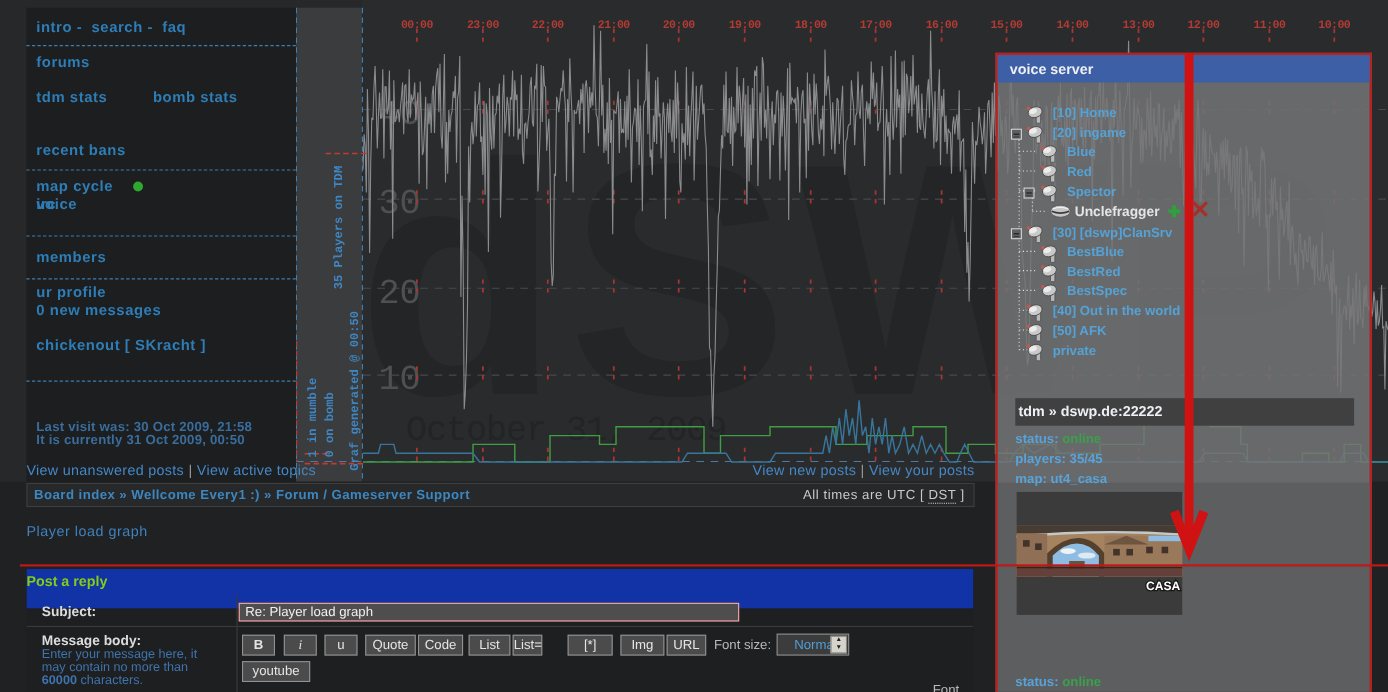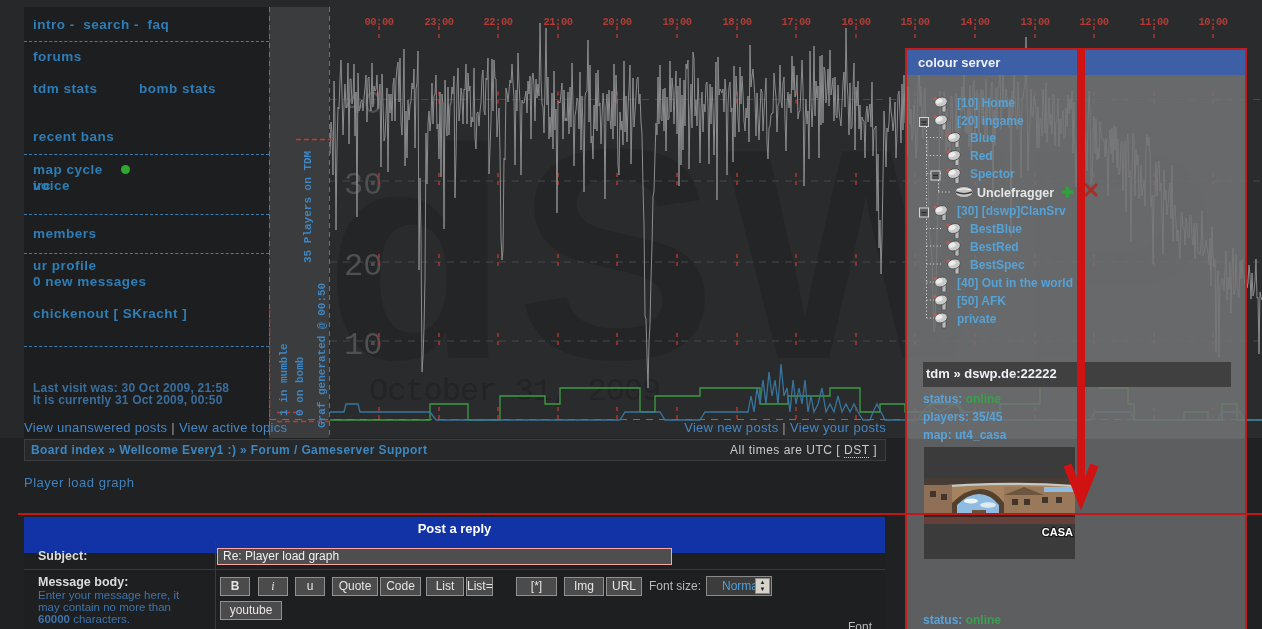--- a/index.html
+++ b/index.html
@@ -12,21 +12,21 @@
 #vup { left:24px; top:420px; font-size:13px; letter-spacing:0.3px; color:#4587c7; z-index:30; }
 #vnp { right:376px; top:420px; font-size:13px; letter-spacing:0.3px; color:#4587c7; z-index:30; }
 .pipe { color:#9a9b9c; }
 #bbar { left:24px; top:439px; width:862px; height:22px; background:#26282a; border:1px solid #3c3e40; z-index:30; font-size:12px; line-height:20px; }
 #bbar .l { position:absolute; left:6px; font-weight:bold; letter-spacing:0.4px; color:#3d87c1; }
 #bbar .r { position:absolute; right:8px; color:#c9cacb; letter-spacing:0.5px; }
 #bbar .dst { border-bottom:1px dotted #c9cacb; }
 #plg { left:24px; top:475px; font-size:13px; letter-spacing:0.5px; color:#4181bc; z-index:30; }
 #redline { left:18px; top:513px; width:1244px; border-top:2px solid #c01818; z-index:60; }
 #form { left:24px; top:517px; width:861px; height:112px; background:#1d1f20; z-index:30; overflow:hidden; }
-#postbar { position:absolute; left:0; top:0; width:861px; height:36px; background:#1233a5; color:#ffffff; font-weight:bold; font-size:13px; text-align:center; line-height:24px; }
+#postbar { position:absolute; left:0; top:0; width:861px; height:36px; background:#1233a5; color:#84cc16; font-weight:bold; font-size:13px; line-height:24px; }
 #form .lblcol { position:absolute; left:0; top:24px; width:192px; height:200px; border-right:1px solid #3a3a3a; }
 #form .rowsep { position:absolute; left:0; top:52px; width:861px; border-top:1px solid #3a3a3a; }
 #form .flbl { position:absolute; left:14px; font-weight:bold; font-size:12.5px; color:#dcdcdc; }
 #form .help { position:absolute; left:14px; font-size:11.5px; color:#3f74ad; font-weight:bold; }
 #subj { position:absolute; left:193px; top:31px; width:455px; height:17px; background:#4e4e4e; border:1px solid #fca5a5; color:#f0f0f0; font-size:12px; line-height:15px; padding-left:5px; }
 .btn { position:absolute; height:19px; background:#4b4b4b; border:1px solid #919191; color:#e5e5e5; font-size:12px; text-align:center; line-height:17px; font-family:"Liberation Sans",sans-serif; }
 #fsz { position:absolute; color:#b9babb; font-size:12px; }
 #sel { position:absolute; width:66px; height:20px; background:#3c3c3c; border:1px solid #8a8a8a; color:#4e9fd9; font-size:12px; line-height:18px; padding-left:15px; }
 #spin { position:absolute; right:1px; top:1px; width:15px; height:16px; background:#d6d3cb; border:1px solid #8a8a8a; font-size:6px; color:#222; text-align:center; line-height:7px; }
 #panel1 { left:905px; top:48px; width:342px; height:466px; background:rgba(117,117,118,0.84); border:2px solid #c01d1d; border-bottom:none; z-index:40; }
@@ -235,21 +235,21 @@
   <div class="btn" style="left:540px;top:60px;width:40px">Img</div>
   <div class="btn" style="left:582px;top:60px;width:36px">URL</div>
   <div id="fsz" style="left:625px;top:62px">Font size:</div>
   <div id="sel" style="left:682px;top:59px">Normal<span id="spin">▲<br>▼</span></div>
   <div class="btn" style="left:196px;top:84px;width:62px">youtube</div>
   <div id="fsz" style="left:824px;top:103px">Font colour</div>
 </div>
 
 <div id="panel1" class="abs">
   <div id="lowgray"></div>
-  <div id="vshead">colour server</div>
+  <div id="vshead">voice server</div>
   <svg width="341" height="300" viewBox="0 0 341 300" style="position:absolute;left:0;top:0">
       <g font-family="Liberation Sans" font-weight="bold" font-size="12">
         <line x1="19.5" y1="77" x2="19.5" y2="268" stroke="#e4e4e4" stroke-width="1" stroke-dasharray="1 2.4"></line>
         <line x1="31.5" y1="130" x2="31.5" y2="142" stroke="#e4e4e4" stroke-width="1" stroke-dasharray="1 2.4"></line>
         <line x1="31.5" y1="142" x2="44" y2="142" stroke="#e4e4e4" stroke-width="1" stroke-dasharray="1 2.4"></line>
         <line x1="19.5" y1="87.5" x2="34" y2="87.5" stroke="#e4e4e4" stroke-width="1" stroke-dasharray="1 2.4"></line>
         <line x1="19.5" y1="105.5" x2="34" y2="105.5" stroke="#e4e4e4" stroke-width="1" stroke-dasharray="1 2.4"></line>
         <line x1="19.5" y1="123.5" x2="34" y2="123.5" stroke="#e4e4e4" stroke-width="1" stroke-dasharray="1 2.4"></line>
         <line x1="19.5" y1="178.5" x2="34" y2="178.5" stroke="#e4e4e4" stroke-width="1" stroke-dasharray="1 2.4"></line>
         <line x1="19.5" y1="196" x2="34" y2="196" stroke="#e4e4e4" stroke-width="1" stroke-dasharray="1 2.4"></line>

